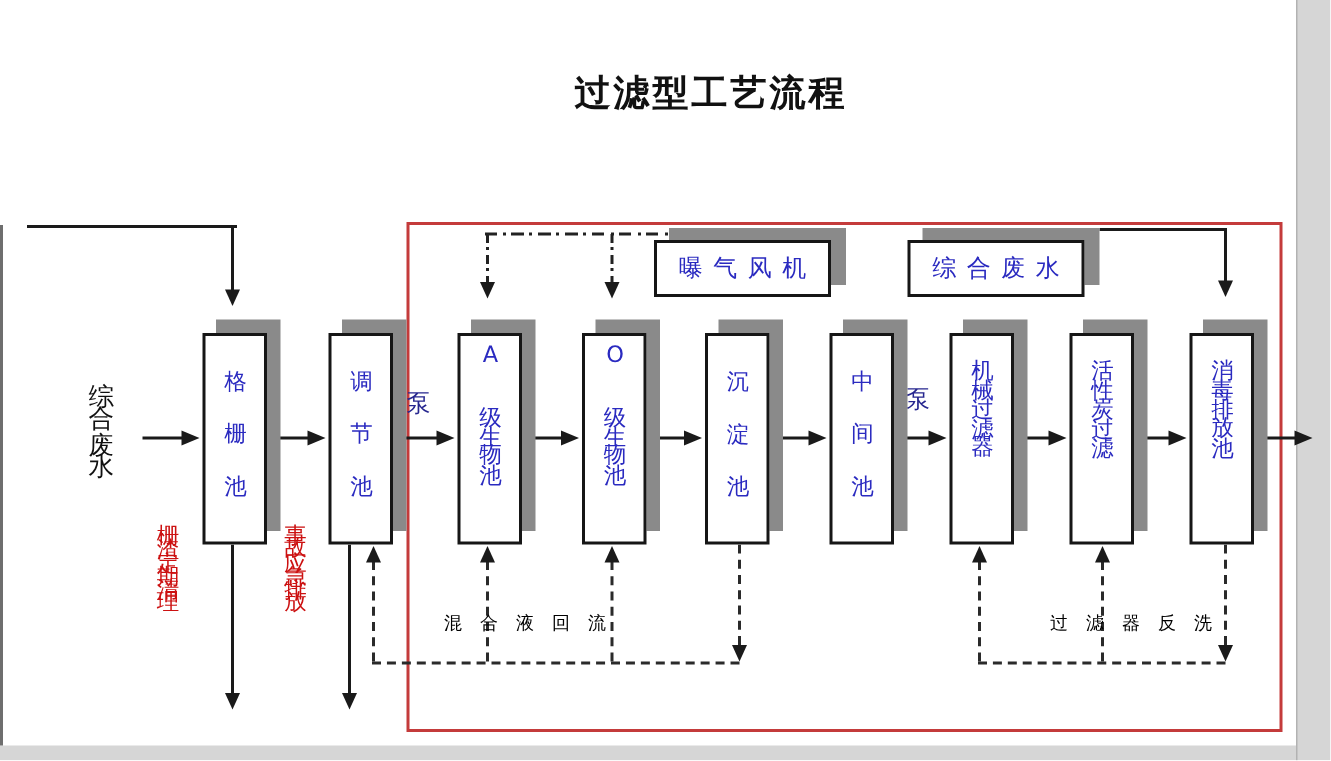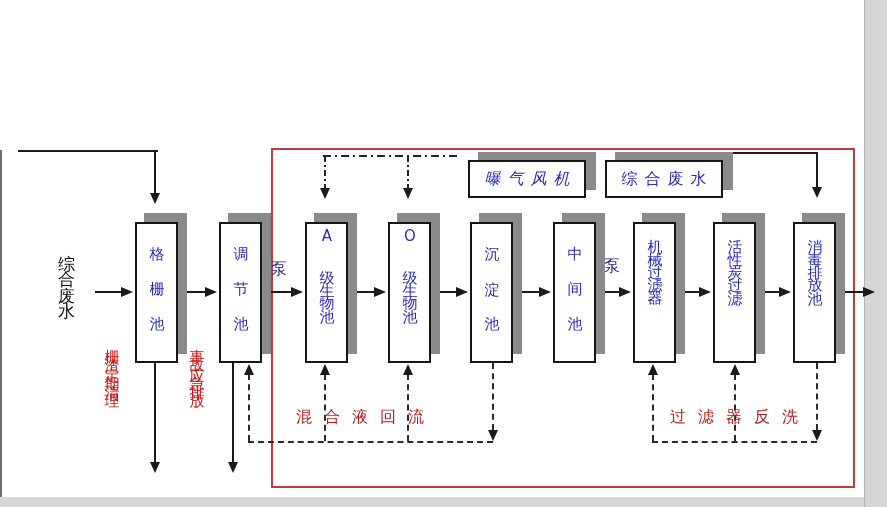--- a/index.html
+++ b/index.html
@@ -21,21 +21,21 @@
           box-sizing:border-box;box-shadow:10px -8px 0 #8a8a8a;display:flex;align-items:center;justify-content:center;
           color:#2a2ac0;font-size:16px;letter-spacing:7px;text-indent:7px;}
   
   .redrect{position:absolute;left:271px;top:148px;width:584px;height:340px;border:2px solid #c43b3b;box-sizing:border-box;}
   
   .vred{position:absolute;writing-mode:vertical-rl;text-orientation:upright;color:#cc1111;font-size:15px;
         letter-spacing:9px;line-height:1;}
   .vblack{position:absolute;writing-mode:vertical-rl;text-orientation:upright;color:#111;font-size:17px;
           letter-spacing:16px;line-height:1;}
   .pump{position:absolute;color:#26268f;font-size:16px;line-height:1;}
-  .flownote{position:absolute;color:#b91c1c;font-size:16px;letter-spacing:12px;white-space:nowrap;}
+  .flownote{position:absolute;color:#000000;font-size:12px;letter-spacing:12px;white-space:nowrap;}
   .smalllabel{position:absolute;color:#111;font-size:16px;white-space:nowrap;}
   
   .hline{position:absolute;height:2px;background:#1a1a1a;}
   .vline{position:absolute;width:2px;background:#1a1a1a;}
   .dash-h{position:absolute;height:0;border-top:2px dashed #2a2a2a;}
   .dash-v{position:absolute;width:0;border-left:2px dashed #2a2a2a;}
   .dd-h{position:absolute;height:2px;background:repeating-linear-gradient(90deg,#222 0 8px,transparent 8px 12px,#222 12px 14px,transparent 14px 18px);}
   .dd-v{position:absolute;width:2px;background:repeating-linear-gradient(180deg,#222 0 6px,transparent 6px 9px,#222 9px 11px,transparent 11px 14px);}
   
   .ah-r{position:absolute;width:0;height:0;border-top:5px solid transparent;border-bottom:5px solid transparent;border-left:12px solid #1a1a1a;}
@@ -44,20 +44,21 @@
 </style>
 </head>
 <body>
 
 <div class="stage">
 
   <div class="right-strip"></div>
   <div class="bottom-strip"></div>
   <div class="left-edge"></div>
 
+  <div class="title">过滤型工艺流程</div>
 
   <div class="redrect"></div>
 
   <div class="hline" style="left:18px;top:150px;width:140px;"></div>
   <div class="vline" style="left:154px;top:151px;height:43px;"></div>
   <div class="ah-d" style="left:150px;top:193px;"></div>
 
   <div class="vblack" style="left:58px;top:241px;">综合废水</div>
 
   <div class="hline" style="left:95px;top:291px;width:27px;"></div>
@@ -105,21 +106,21 @@
   <div class="ah-d" style="left:488px;top:430px;"></div>
   <div class="flownote" style="left:296px;top:407px;">混合液回流</div>
 
   <div class="dash-h" style="left:652px;top:441px;width:165px;"></div>
   <div class="dash-v" style="left:652px;top:374px;height:67px;"></div>
   <div class="ah-u" style="left:648px;top:364px;"></div>
   <div class="dash-v" style="left:734px;top:374px;height:67px;"></div>
   <div class="ah-u" style="left:730px;top:364px;"></div>
   <div class="dash-v" style="left:816px;top:363px;height:67px;"></div>
   <div class="ah-d" style="left:812px;top:430px;"></div>
-  <div class="flownote" style="left:670px;top:407px;">过滤器反洗</div>
+  <div class="flownote" style="left:700px;top:407px;">过滤器反洗</div>
 
   <div class="vline" style="left:154px;top:363px;height:100px;"></div>
   <div class="ah-d" style="left:150px;top:462px;"></div>
   <div class="vline" style="left:232px;top:363px;height:100px;"></div>
   <div class="ah-d" style="left:228px;top:462px;"></div>
 
   <div class="vred" style="left:104px;top:337px;">栅渣定期清理</div>
   <div class="vred" style="left:189px;top:337px;">事故应急排放</div>
 
   <div class="box" style="left:135px;">
@@ -143,20 +144,20 @@
   <div class="box" style="left:633px;">
     <span class="vtext b5">机械过滤器</span>
   </div>
   <div class="box" style="left:713px;">
     <span class="vtext b5">活性炭过滤</span>
   </div>
   <div class="box" style="left:793px;">
     <span class="vtext b5">消毒排放池</span>
   </div>
 
-  <div class="topbox" style="left:468px;font-style:italic;">
+  <div class="topbox" style="left:436px;">
     <span>曝气风机</span>
   </div>
   <div class="topbox" style="left:605px;">
     <span>综合废水</span>
   </div>
 
 </div>
 
 </body></html>

